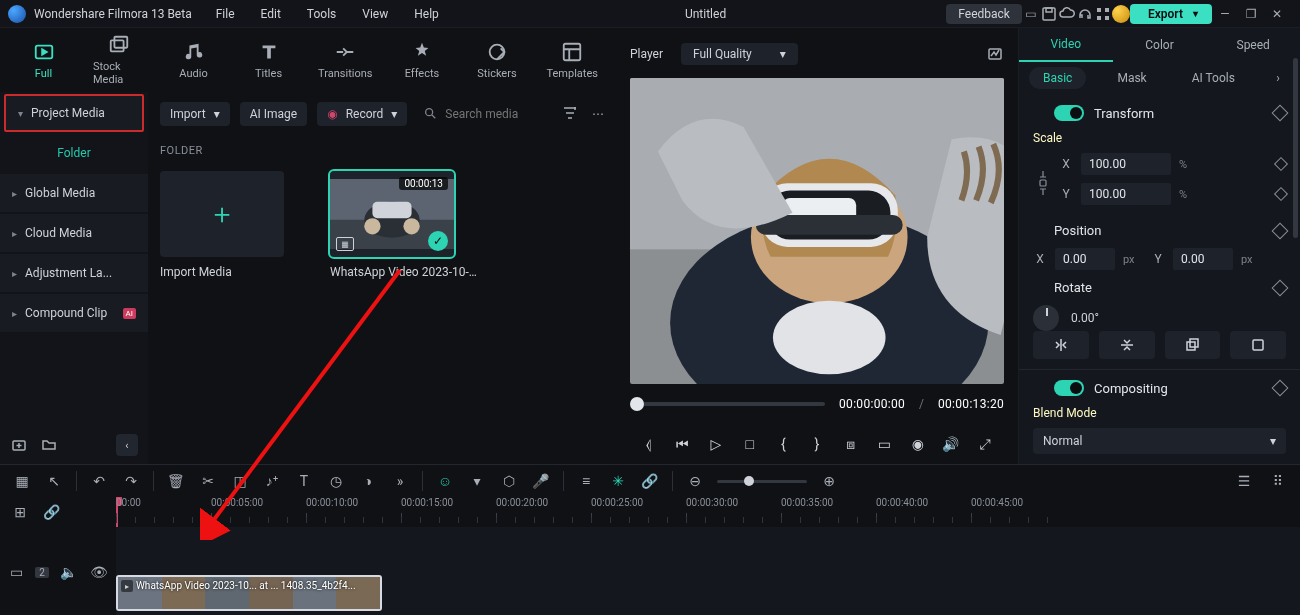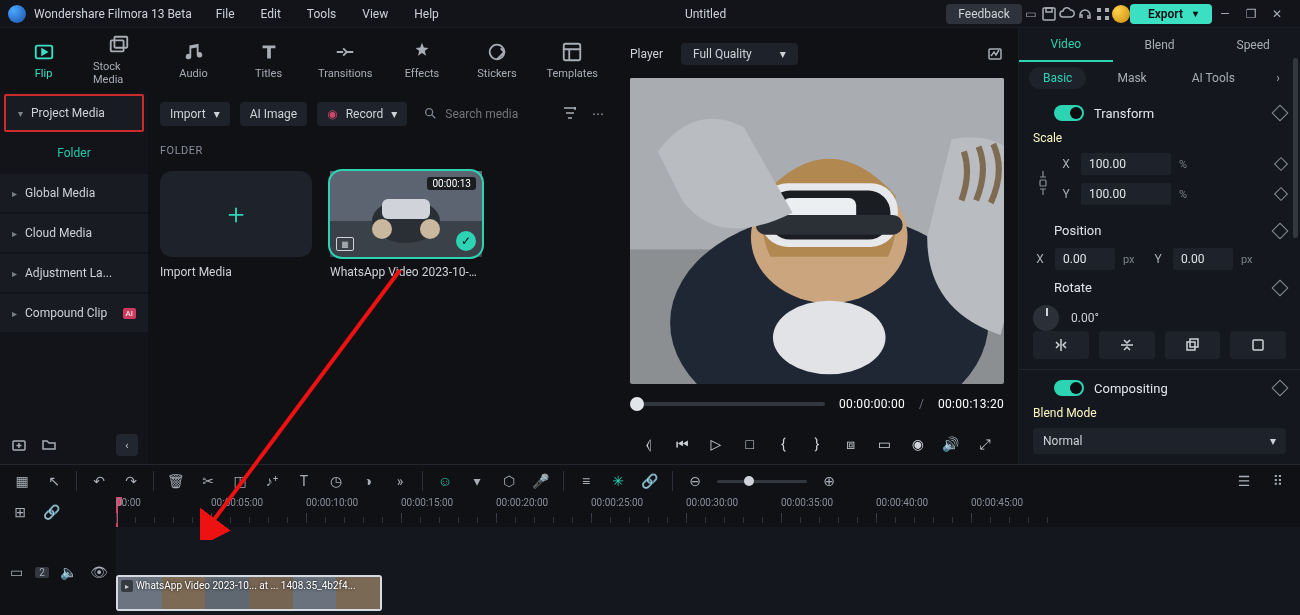--- a/index.html
+++ b/index.html
@@ -38,21 +38,21 @@
 .content { flex: 1; display: flex; flex-direction: column; padding: 0 12px; }
 .content-toolbar { height: 44px; display: flex; align-items: center; gap: 10px; }
 .tb-btn { background: #1e222b; padding: 5px 10px; border-radius: 4px; font-size: 12px; display: flex; align-items: center; gap: 8px; }
 .search-wrap { display: flex; align-items: center; gap: 8px; margin-left: 6px; color: #7d828c; }
 .search-input { background: transparent; border: none; color: #a9aeb6; font-size: 12px; width: 90px; outline: none; }
 .tbr-icons { margin-left: auto; display: flex; align-items: center; gap: 14px; color: #a9aeb6; }
 
 .folder-label { font-size: 11px; color: #8a8f99; letter-spacing: 0.5px; margin: 8px 0 14px 0; }
 .grid { display: flex; gap: 18px; }
 .card { width: 152px; }
-.thumb { width: 152px; height: 86px; background: #1e222b; border-radius: 12px; display: flex; align-items: center; justify-content: center; position: relative; }
+.thumb { width: 124px; height: 86px; background: #1e222b; border-radius: 4px; display: flex; align-items: center; justify-content: center; position: relative; }
 .plus { color: #2dd4b4; font-size: 28px; font-weight: 300; }
 .thumb.selected { outline: 2px solid #2dd4b4; }
 .thumb-img { width: 100%; height: 100%; border-radius: 3px; display: flex; align-items: center; justify-content: center; }
 .dur-badge { position: absolute; top: 6px; right: 6px; background: rgba(0,0,0,0.7); color: #fff; font-size: 10px; padding: 1px 5px; border-radius: 3px; }
 .check-badge { position: absolute; bottom: 6px; right: 6px; width: 20px; height: 20px; border-radius: 50%; background: #2dd4b4; display: flex; align-items: center; justify-content: center; color: #0b0d11; font-size: 12px; }
 .clip-type-badge { position: absolute; bottom: 6px; left: 6px; width: 18px; height: 14px; border: 1px solid #cfd2d8; border-radius: 2px; display: flex; align-items: center; justify-content: center; font-size: 8px; }
 .card-label { font-size: 12px; color: #cfd2d8; margin-top: 8px; white-space: nowrap; overflow: hidden; text-overflow: ellipsis; }
 
 .preview-panel { width: 402px; display: flex; flex-direction: column; padding: 10px 0 0 0; }
 .preview-top { height: 32px; display: flex; align-items: center; padding: 0 14px; gap: 18px; }
@@ -182,21 +182,21 @@
 
   <div class="left-panel">
     <div class="module-tabs">
       <div class="mtab active">
           <div class="micon">
             <svg width="22" height="22" viewBox="0 0 24 24" fill="none" stroke="currentColor" stroke-width="2">
               <rect x="3" y="5" width="18" height="14" rx="2"></rect>
               <path d="M10 9l5 3-5 3V9z" fill="currentColor"></path>
             </svg>
           </div>
-          <span>Flip</span>
+          <span>Full</span>
         </div>
       <div class="mtab">
           <div class="micon">
             <svg width="22" height="22" viewBox="0 0 24 24" fill="none" stroke="currentColor" stroke-width="2">
               <rect x="3" y="7" width="14" height="12" rx="1"></rect>
               <rect x="7" y="3" width="14" height="12" rx="1"></rect>
             </svg>
           </div>
           <span>Stock Media</span>
         </div>
@@ -404,21 +404,21 @@
       <span class="tp-icon">▭</span>
       <span class="tp-icon">◉</span>
       <span class="tp-icon">🔊</span>
       <span class="tp-icon">⤢</span>
     </div>
   </div>
 
   <div class="inspector" style="position:relative">
     <div class="insp-tabs">
       <div class="insp-tab active">Video</div>
-      <div class="insp-tab">Blend</div>
+      <div class="insp-tab">Color</div>
       <div class="insp-tab">Speed</div>
     </div>
     <div class="sub-tabs">
       <div class="sub-tab active">Basic</div>
       <div class="sub-tab">Mask</div>
       <div class="sub-tab">AI Tools</div>
       <div class="sub-tab more">›</div>
     </div>
 
     <div class="sect">

